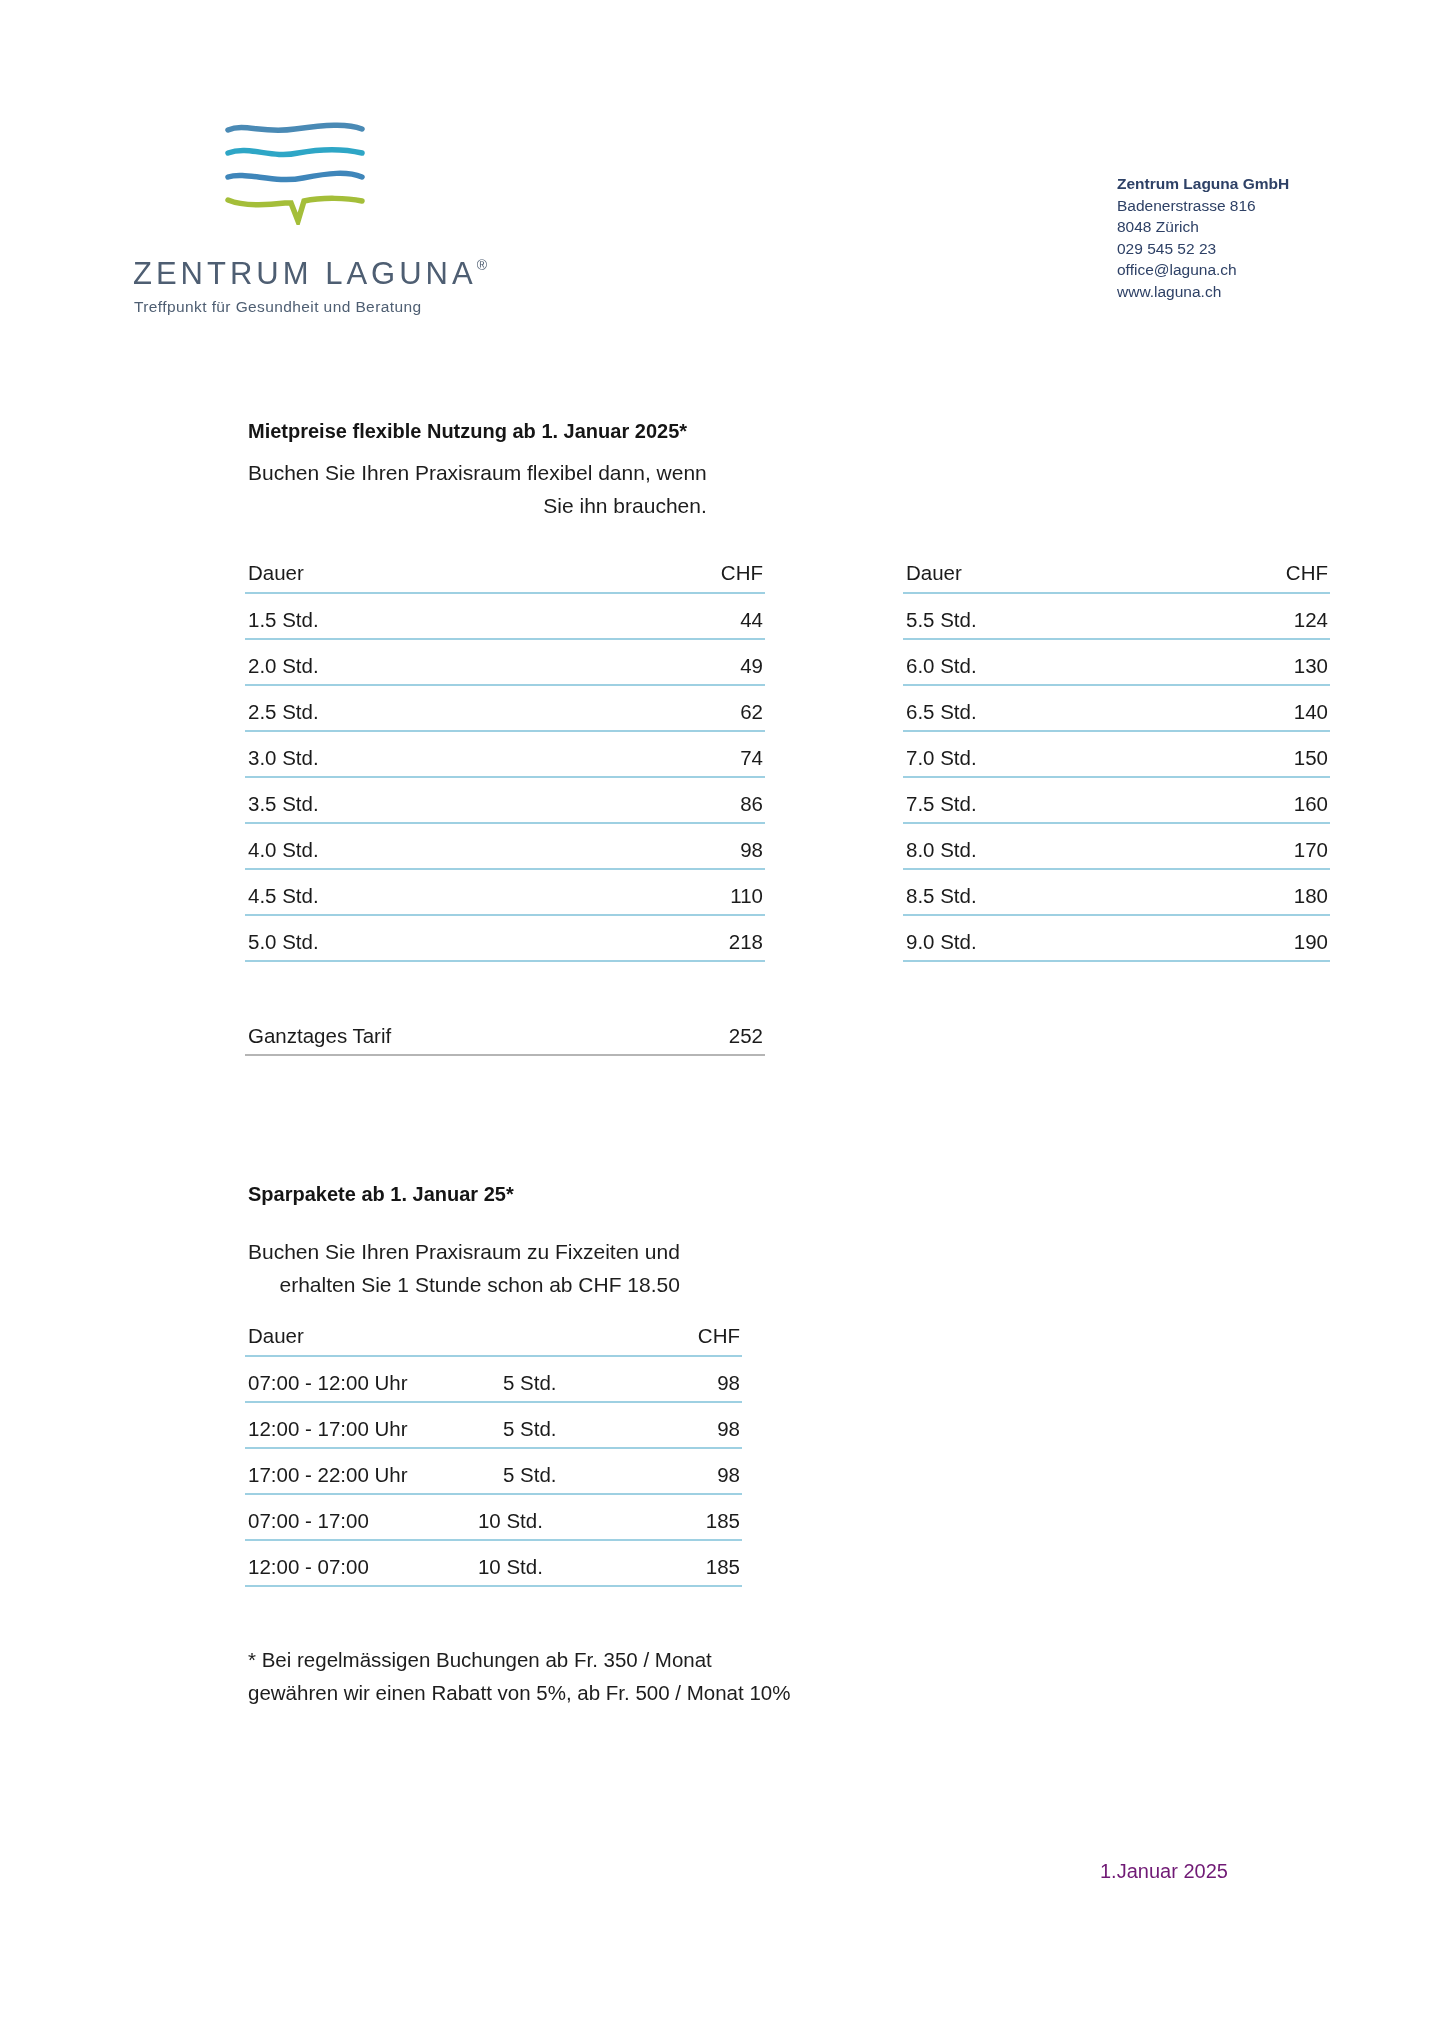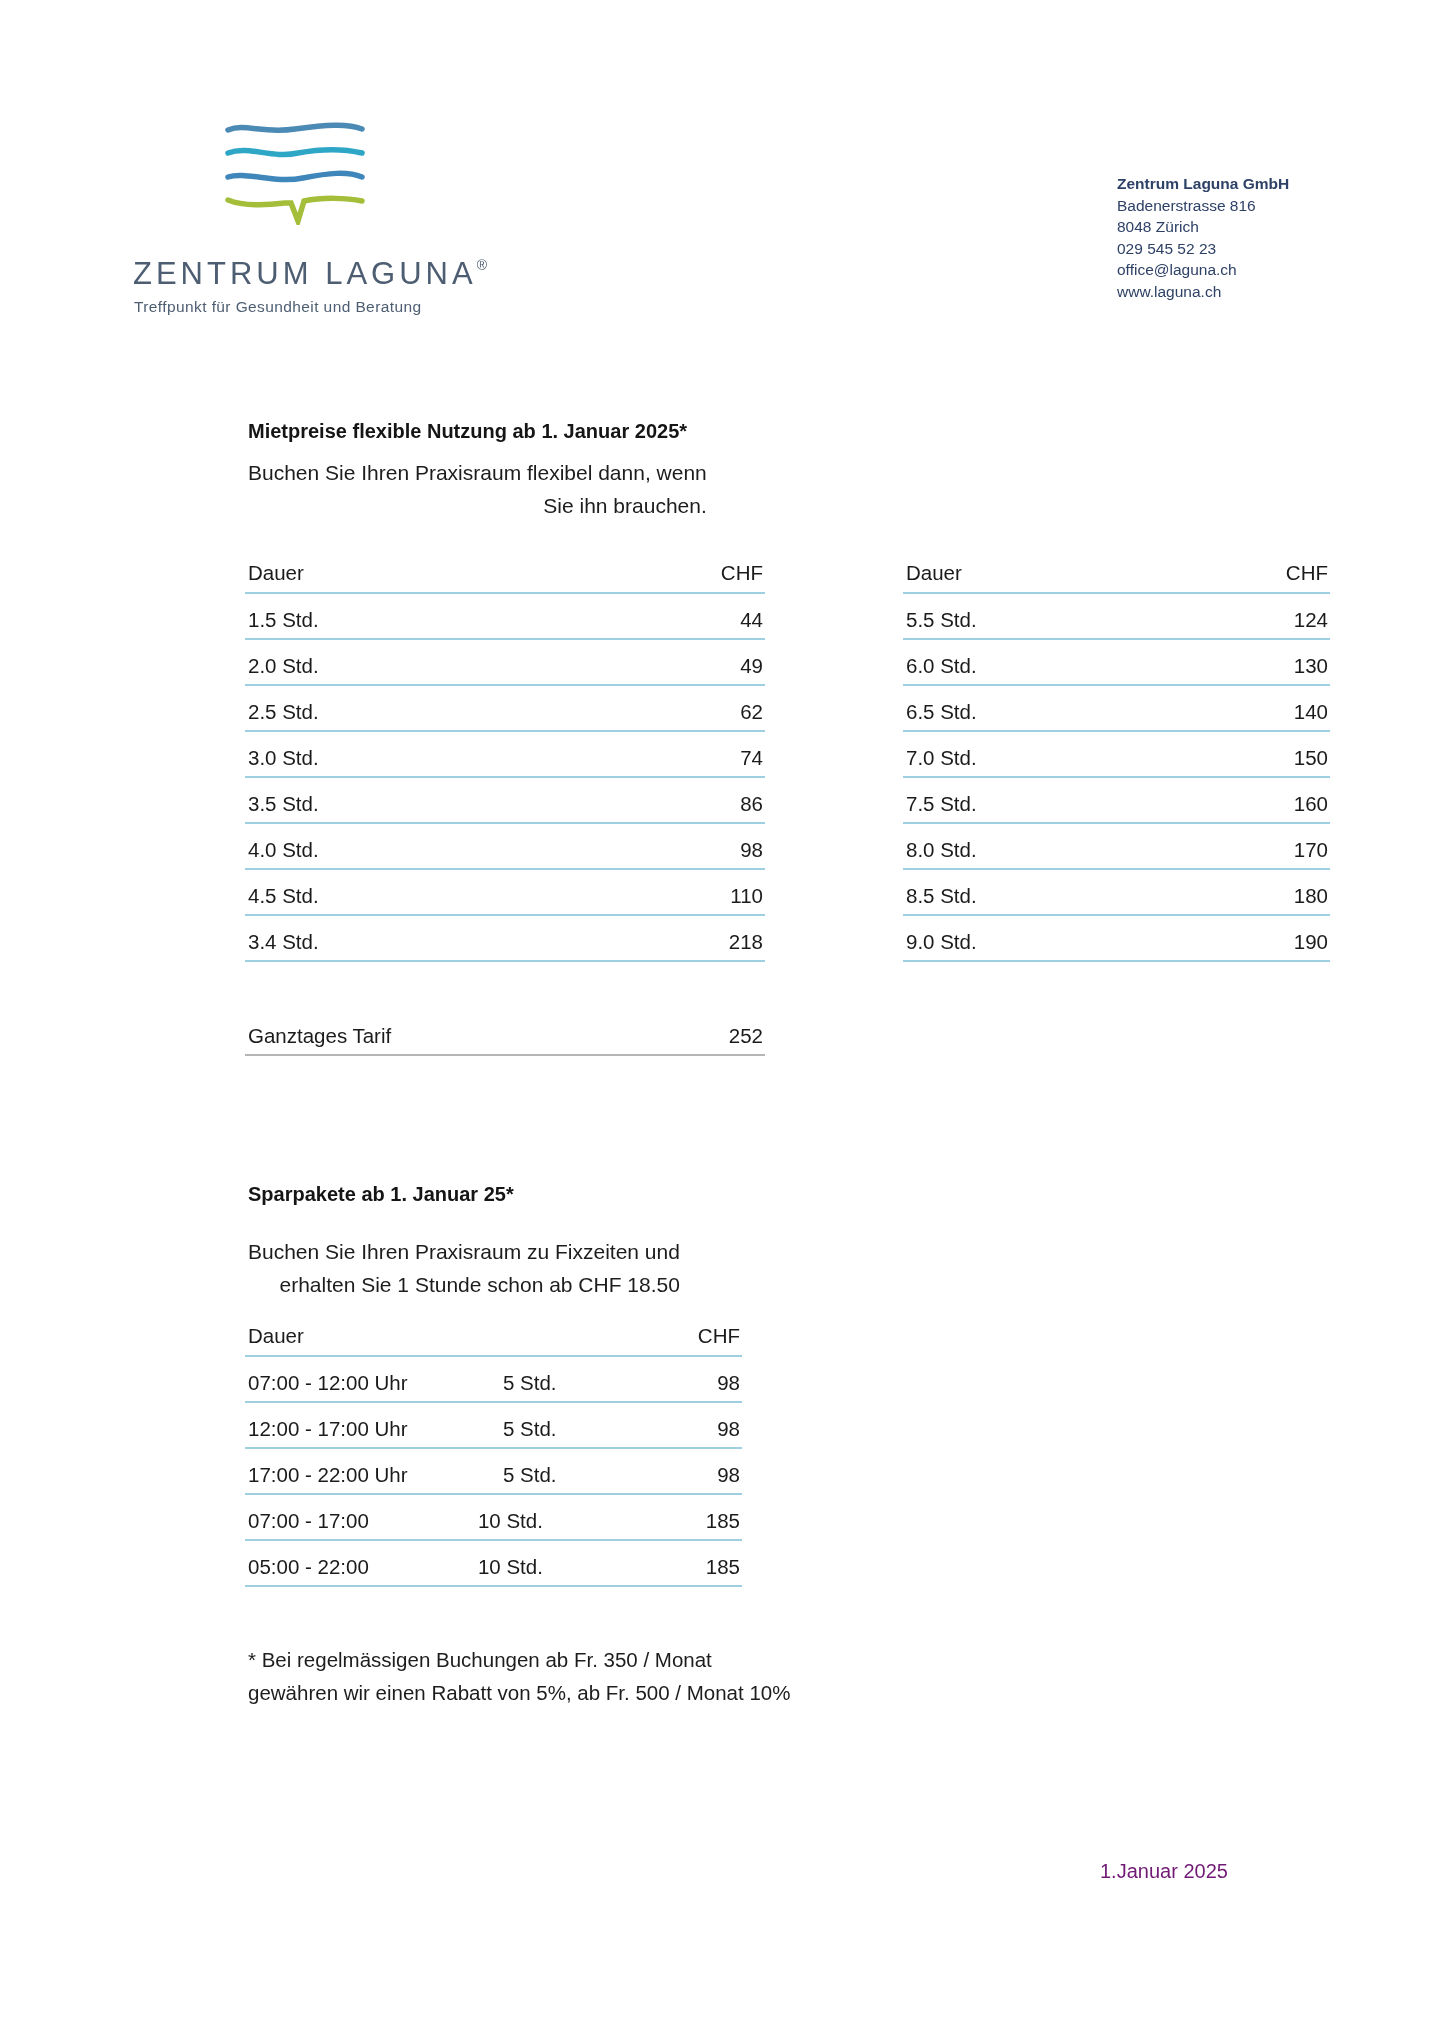--- a/index.html
+++ b/index.html
@@ -123,21 +123,21 @@
     </div>
     <div class="trow">
       <span class="cell-l">4.0 Std.</span>
       <span class="cell-r">98</span>
     </div>
     <div class="trow">
       <span class="cell-l">4.5 Std.</span>
       <span class="cell-r">110</span>
     </div>
     <div class="trow">
-      <span class="cell-l">3.4 Std.</span>
+      <span class="cell-l">5.0 Std.</span>
       <span class="cell-r">218</span>
     </div>
   </div>
 
   <div class="tbl" style="left:903px;top:545px;width:427px;">
     <div class="trow thead">
       <span class="cell-l">Dauer</span>
       <span class="cell-r">CHF</span>
     </div>
     <div class="trow">
@@ -206,21 +206,21 @@
       <span class="cell-l">17:00 - 22:00 Uhr</span>
       <span class="cell-m">5 Std.</span>
       <span class="cell-r">98</span>
     </div>
     <div class="trow">
       <span class="cell-l">07:00 - 17:00</span>
       <span class="cell-m">10 Std.</span>
       <span class="cell-r">185</span>
     </div>
     <div class="trow">
-      <span class="cell-l">05:00 - 22:00</span>
+      <span class="cell-l">12:00 - 07:00</span>
       <span class="cell-m">10 Std.</span>
       <span class="cell-r">185</span>
     </div>
   </div>
 
   <div class="footnote">
     <div>* Bei regelmässigen Buchungen ab Fr. 350 / Monat</div>
     <div>gewähren wir einen Rabatt von 5%, ab Fr. 500 / Monat 10%</div>
   </div>
 

